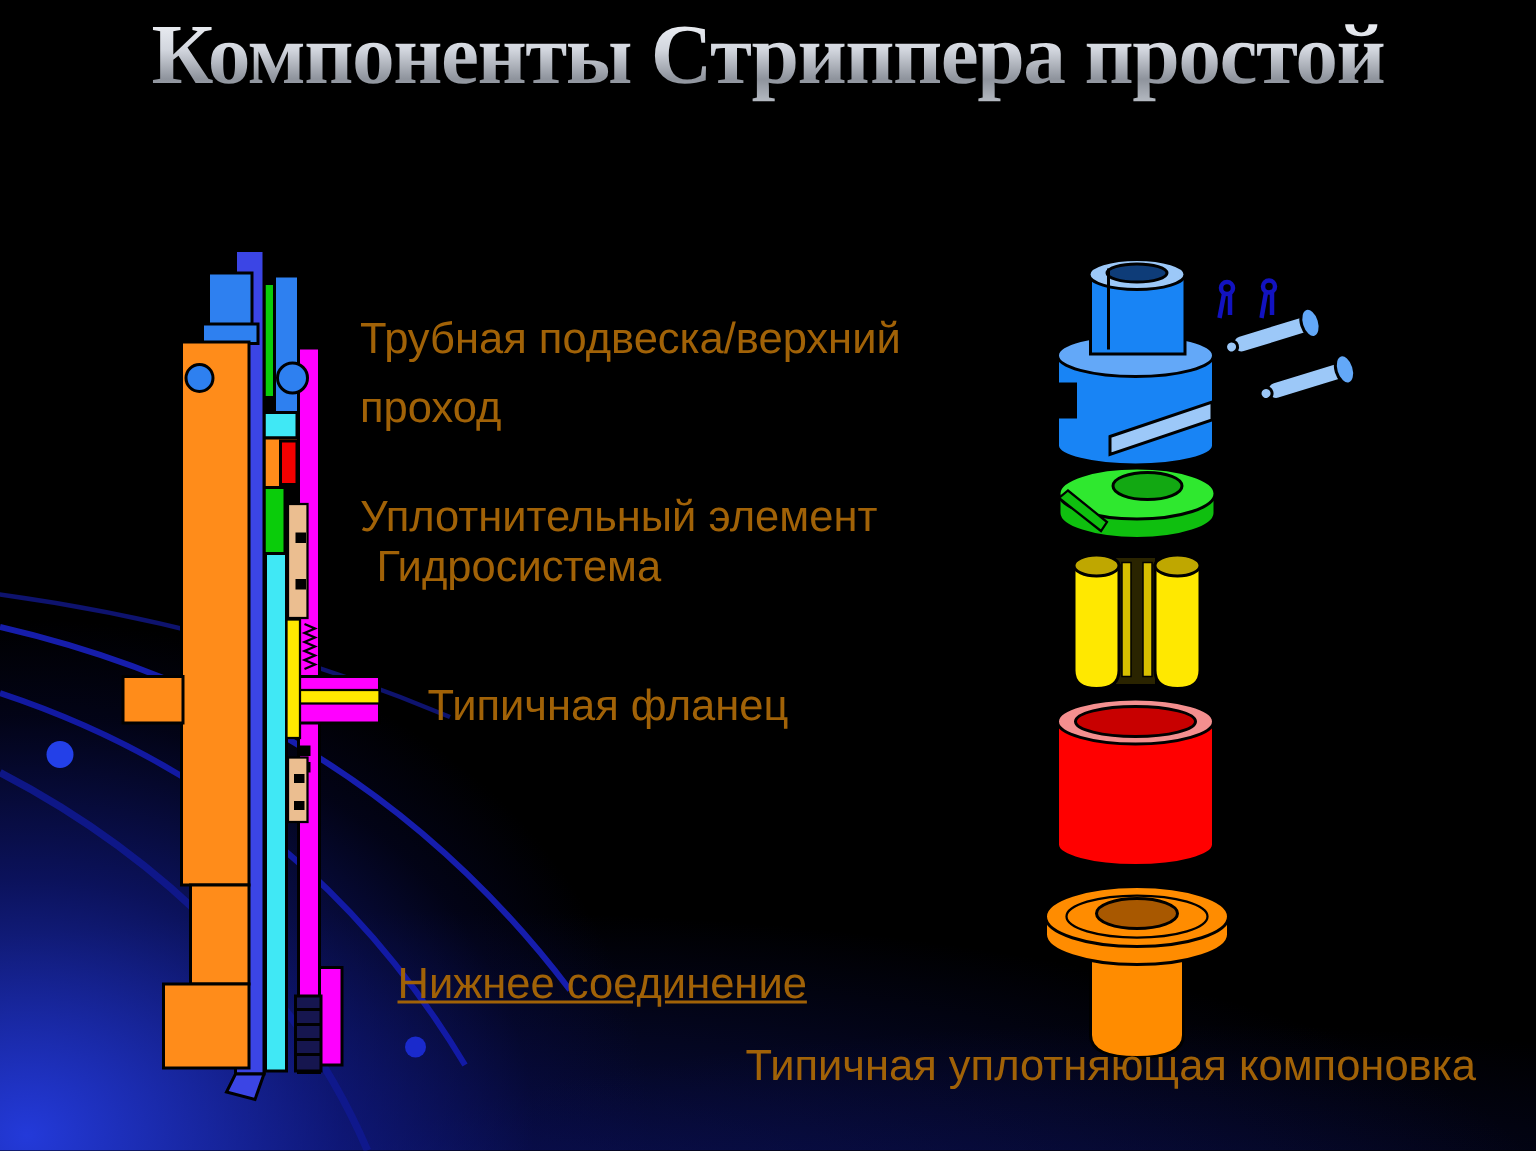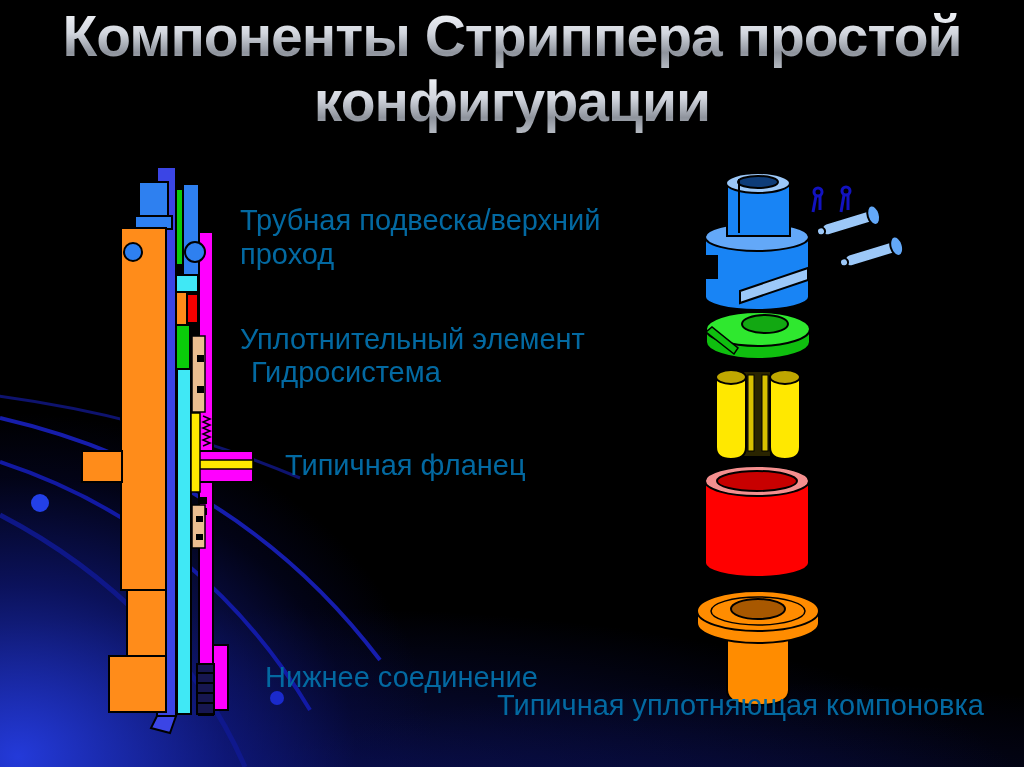--- a/index.html
+++ b/index.html
@@ -9,30 +9,30 @@
     background:
       radial-gradient(ellipse 520px 430px at 18px 757px, rgba(38,62,232,.92), rgba(20,32,165,.55) 40%, rgba(8,12,80,.28) 65%, rgba(0,0,0,0) 80%),
       radial-gradient(ellipse 980px 270px at 300px 810px, rgba(18,28,150,.55), rgba(0,0,0,0) 75%),
       radial-gradient(ellipse 760px 170px at 780px 810px, rgba(14,20,110,.38), rgba(0,0,0,0) 75%),
       #000;
   }
   .abs{position:absolute;}
   .title-wrap{left:0;top:4px;width:1024px;text-align:center;}
   .title-line{
     font-weight:bold;font-size:57px;line-height:65px;letter-spacing:-1px;
-    color:#c9ced6;text-shadow:3px 4px 3px #000;
+    color:#c9ced6;text-shadow:3px 4px 3px #000;font-family:Liberation Serif, serif;
   }
   @supports (-webkit-background-clip: text){
     .title-line{
       background:linear-gradient(180deg,#f4f6fa 8%,#d2d6de 45%,#8e939c 75%,#b7bcc4 100%);
       -webkit-background-clip:text;background-clip:text;color:transparent;
       text-shadow:none;filter:drop-shadow(3px 4px 2px #000);
     }
   }
-  .lbl{color:#0369a1;font-size:29px;line-height:34px;white-space:nowrap;}
+  .lbl{color:#a16207;font-size:29px;line-height:46px;white-space:nowrap;}
   .lbl.wrap{white-space:normal;width:400px;}
   svg{display:block;}
 </style>
 </head>
 <body>
 
 <svg class="abs" style="left:0;top:0;" width="1024" height="767" viewBox="0 0 1024 767">
   <path d="M0,418 C130,448 270,515 380,660" stroke="#1A22C8" stroke-width="4" fill="none" opacity="0.85"></path>
   <path d="M0,462 C130,505 235,585 310,710" stroke="#141CB0" stroke-width="4" fill="none" opacity="0.9"></path>
   <path d="M0,515 C110,572 200,662 245,767" stroke="#10188F" stroke-width="5" fill="none" opacity="0.9"></path>
@@ -166,21 +166,20 @@
       <path d="M697,612 L697,623 A61,20 0 0 0 819,623 L819,612 Z" fill="#FF8C00"></path>
       <ellipse cx="758" cy="611" rx="61" ry="20" fill="#FF8C00"></ellipse>
       <ellipse cx="758" cy="611" rx="47" ry="14" fill="none" stroke-width="1.5"></ellipse>
       <ellipse cx="758" cy="609" rx="27" ry="10" fill="#A85800"></ellipse>
     </g>
   </g>
 </svg>
 
 <div class="abs title-wrap">
   <div class="title-line">Компоненты Стриппера простой</div>
-  <div class="title-line">конфигурации</div>
 </div>
 
 <div class="abs lbl wrap" style="left:240px;top:203px;">Трубная подвеска/верхний проход</div>
 <div class="abs lbl" style="left:240px;top:322px;text-align:right;">Уплотнительный элемент</div>
 <div class="abs lbl" style="left:251px;top:355px;">Гидросистема</div>
 <div class="abs lbl" style="left:285px;top:448px;">Типичная фланец</div>
-<div class="abs lbl" style="left:265px;top:660px;">Нижнее соединение</div>
+<div class="abs lbl" style="left:265px;top:633px;text-decoration:underline;">Нижнее соединение</div>
 <div class="abs lbl" style="left:497px;top:688px;">Типичная уплотняющая компоновка</div>
 
 </body></html>

